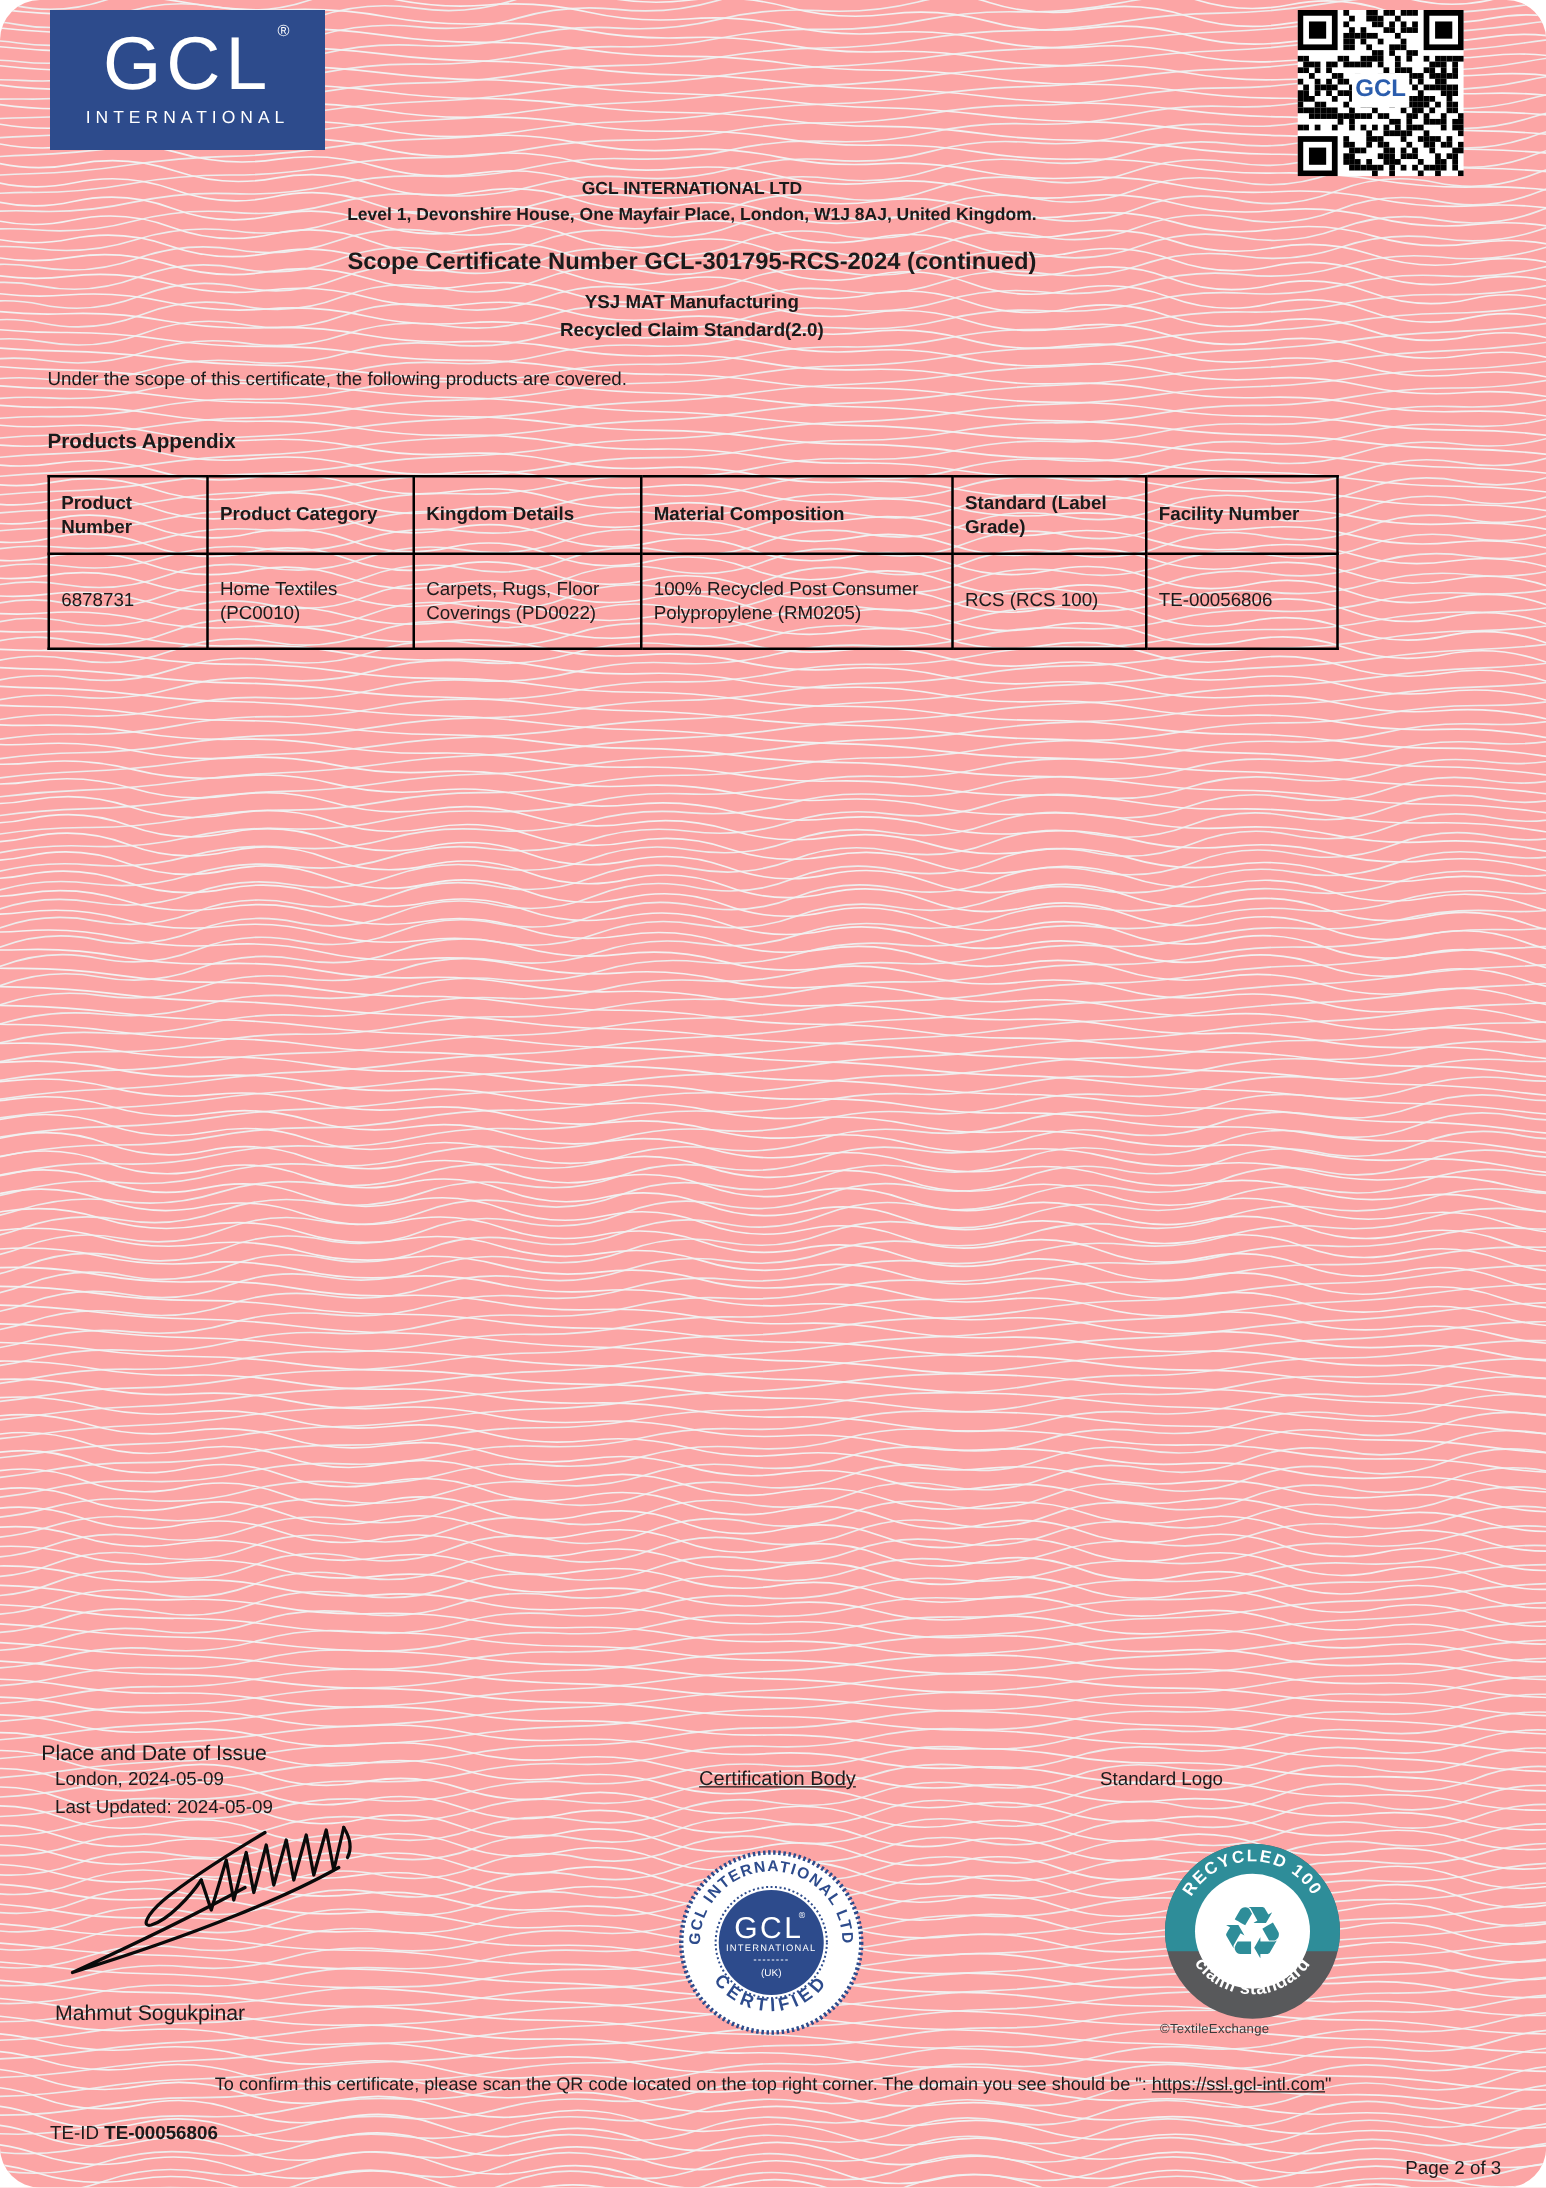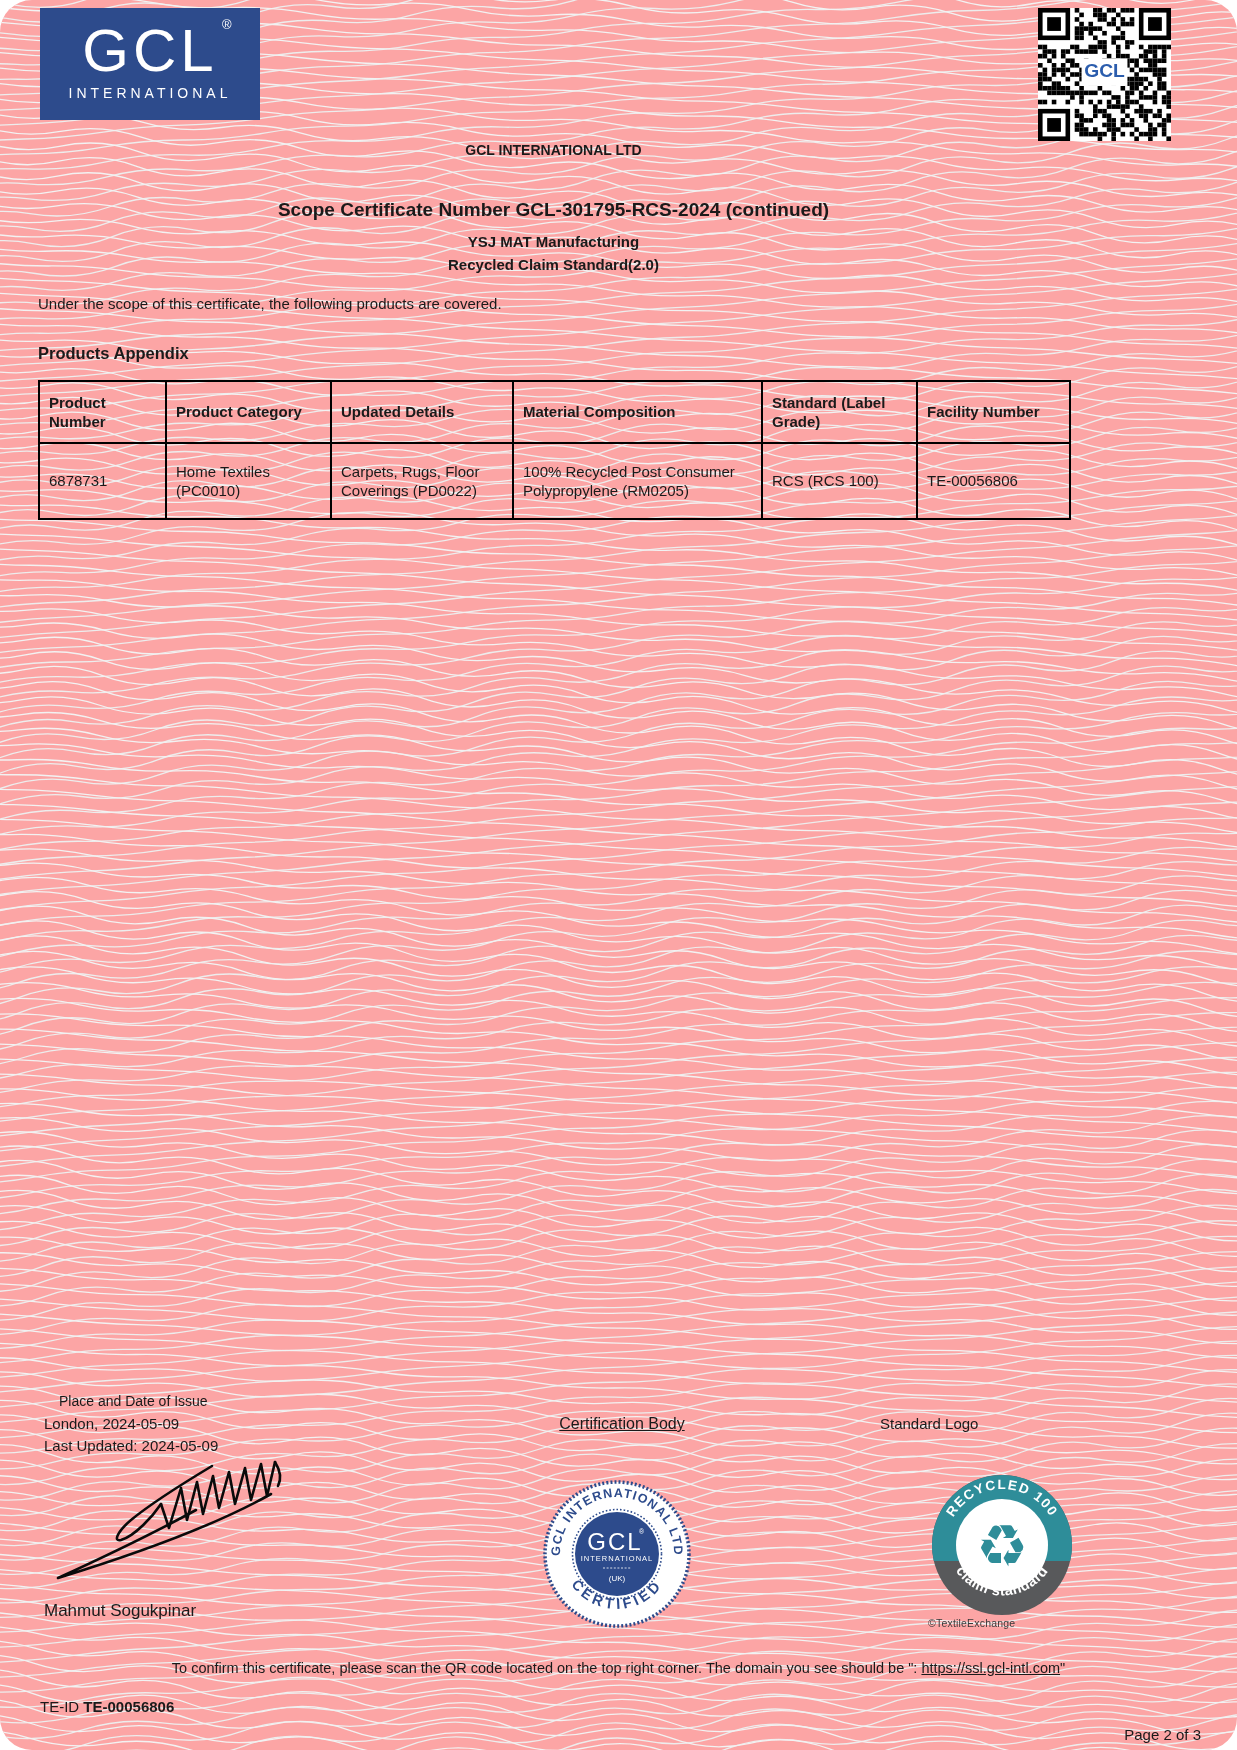--- a/index.html
+++ b/index.html
@@ -33,21 +33,21 @@
   
   table.products{position:absolute;z-index:1;left:38px;top:380px;width:1031px;border-collapse:collapse;table-layout:fixed;}
   table.products th,table.products td{
     border:2px solid #000;padding:4px 9px;vertical-align:middle;text-align:left;
     font-size:15px;line-height:1.28;background:transparent;word-wrap:break-word;
   }
   table.products th{font-weight:bold;}
   tr.head{height:62px;margin-left:15px;} tr.datarow{height:76px;}
 
   
-  .issue-label{left:59px;top:1393px;font-size:14px;}
+  .issue-label{left:33px;top:1393px;font-size:17px;}
   .issue-place{left:44px;top:1415px;font-size:15px;}
   .issue-updated{left:44px;top:1437px;font-size:15px;}
   .cb-label{left:480px;top:1415px;width:284px;text-align:center;font-size:16px;text-decoration:underline;}
   .sl-label{left:880px;top:1415px;width:250px;text-align:left;font-size:15px;}
   .signature{left:42px;top:1452px;}
   .sig-name{left:44px;top:1601px;font-size:17px;}
   .seal{left:540px;top:1477px;width:154px;height:154px;}
   .recycle{left:930px;top:1473px;width:144px;height:144px;}
   .te-credit{left:928px;top:1617px;width:150px;text-align:left;font-size:10.5px;color:#3a3a3a;letter-spacing:.2px;}
   .confirm{left:0;top:1660px;width:1237px;text-align:center;font-size:14.5px;}
@@ -678,41 +678,42 @@
       <rect x="105.8" y="4.6" width="23" height="23" fill="#ffffff"></rect>
       <rect x="110.39999999999999" y="9.2" width="13.799999999999999" height="13.799999999999999" fill="#000000"></rect>
       <rect x="0" y="101.19999999999999" width="32.199999999999996" height="32.199999999999996" fill="#000000"></rect>
       <rect x="4.6" y="105.8" width="23" height="23" fill="#ffffff"></rect>
       <rect x="9.2" y="110.39999999999999" width="13.799999999999999" height="13.799999999999999" fill="#000000"></rect>
       <rect x="43.699999999999996" y="50.599999999999994" width="46" height="27.599999999999998" fill="#ffffff"></rect>
       <text x="66.69999999999999" y="69" text-anchor="middle" font-size="19.32" font-weight="bold" fill="#2b5dad" font-family="Liberation Sans, sans-serif">GCL</text>
     </svg>
 
   <div class="abs hline company">GCL INTERNATIONAL LTD</div>
+  <div class="abs hline address">Level 1, Devonshire House, One Mayfair Place, London, W1J 8AJ, United Kingdom.</div>
   <div class="abs hline doc-title">Scope Certificate Number GCL-301795-RCS-2024 (continued)</div>
   <div class="abs hline holder">YSJ MAT Manufacturing</div>
   <div class="abs hline standard">Recycled Claim Standard(2.0)</div>
 
   <div class="abs scope-note">Under the scope of this certificate, the following products are covered.</div>
   <div class="abs section-title">Products Appendix</div>
 
   <table class="products">
     <colgroup>
       <col style="width:127px">
         <col style="width:165px">
         <col style="width:182px">
       <col style="width:249px">
         <col style="width:155px">
         <col style="width:153px">
     </colgroup>
     <tbody>
         <tr class="head">
       <th>Product Number</th>
       <th>Product Category</th>
-      <th>Updated Details</th>
+      <th>Kingdom Details</th>
       <th>Material Composition</th>
       <th>Standard (Label Grade)</th>
       <th>Facility Number</th>
     </tr>
     <tr class="datarow">
       <td>6878731</td>
       <td>Home Textiles (PC0010)</td>
       <td>Carpets, Rugs, Floor Coverings (PD0022)</td>
       <td>100% Recycled Post Consumer Polypropylene (RM0205)</td>
       <td>RCS (RCS 100)</td>

